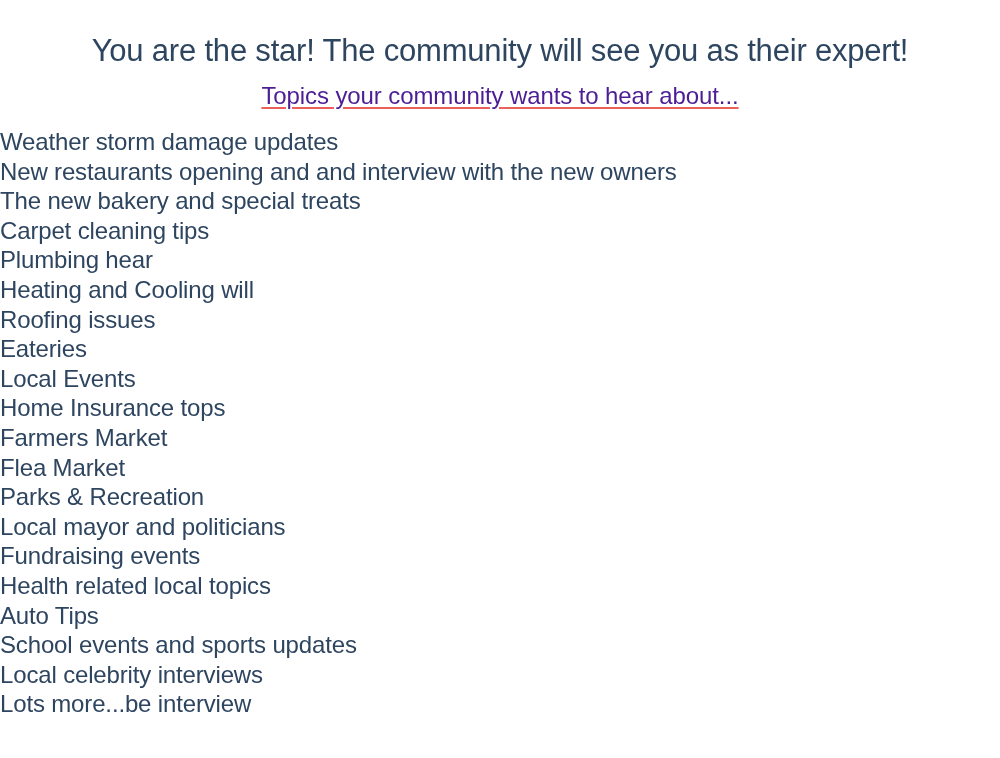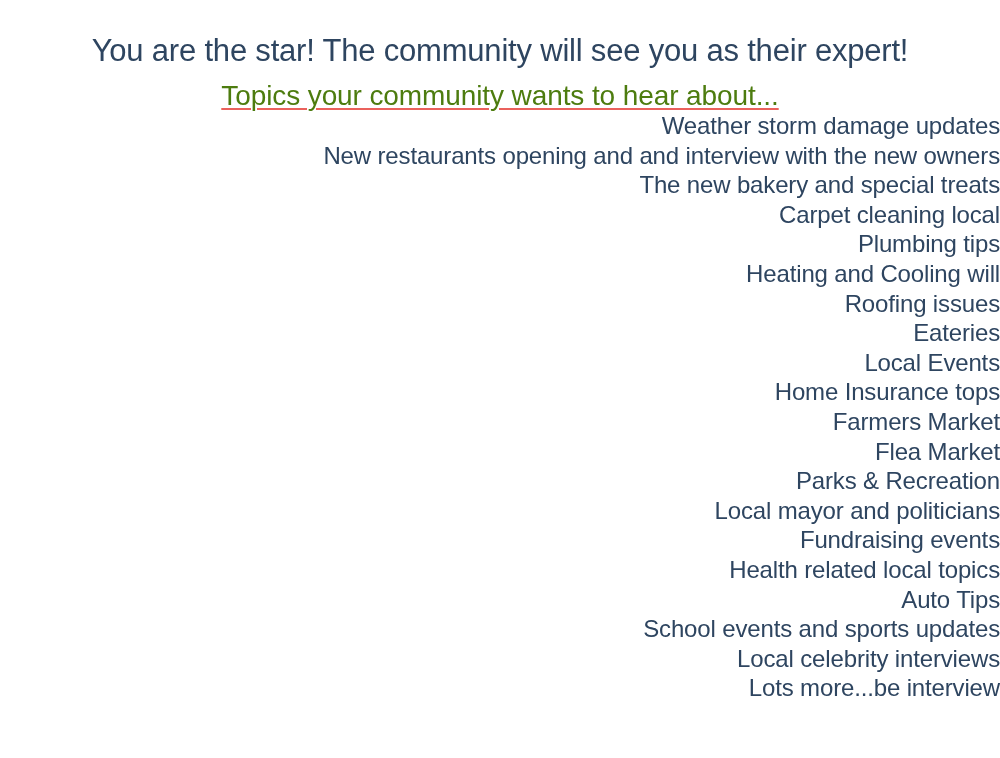--- a/index.html
+++ b/index.html
@@ -41,37 +41,37 @@
   .topics-block {
     position: absolute;
     left: 0;
     right: 0;
     top: 80px;
     text-align: center;
   }
 
   .topics-heading {
     display: inline-block;
-    font-size: 28px;
+    font-size: 24px;
     line-height: 31px;
     font-weight: 400;
-    color: #4d7c0f;
+    color: #4c1d95;
     text-decoration: underline;
     text-decoration-color: #ea615c;
     text-underline-offset: 3px;
     text-decoration-thickness: 2px;
     letter-spacing: -0.1px;
     white-space: nowrap;
   }
 
   .topics-list {
     list-style: none;
-    margin: 0 0 0 0;
+    margin: 16px 0 0 0;
     padding: 0;
-    text-align: right;
+    text-align: left;
   }
 
   .topics-list li {
     font-size: 24px;
     line-height: 29.6px;
     font-weight: 400;
     color: #2e4560;
     letter-spacing: -0.15px;
     white-space: nowrap;
   }
@@ -82,22 +82,22 @@
 <div class="slide">
 
   <h1 class="headline">You are the star! The community will see you as their expert!</h1>
 
   <div class="topics-block">
     <div class="topics-heading">Topics your community wants to hear about...</div>
     <ul class="topics-list">
         <li>Weather storm damage updates</li>
         <li>New restaurants opening and and interview with the new owners</li>
         <li>The new bakery and special treats</li>
-        <li>Carpet cleaning local</li>
-        <li>Plumbing tips</li>
+        <li>Carpet cleaning tips</li>
+        <li>Plumbing hear</li>
         <li>Heating and Cooling will</li>
         <li>Roofing issues</li>
         <li>Eateries</li>
         <li>Local Events</li>
         <li>Home Insurance tops</li>
         <li>Farmers Market</li>
         <li>Flea Market</li>
         <li>Parks &amp; Recreation</li>
         <li>Local mayor and politicians</li>
         <li>Fundraising events</li>

